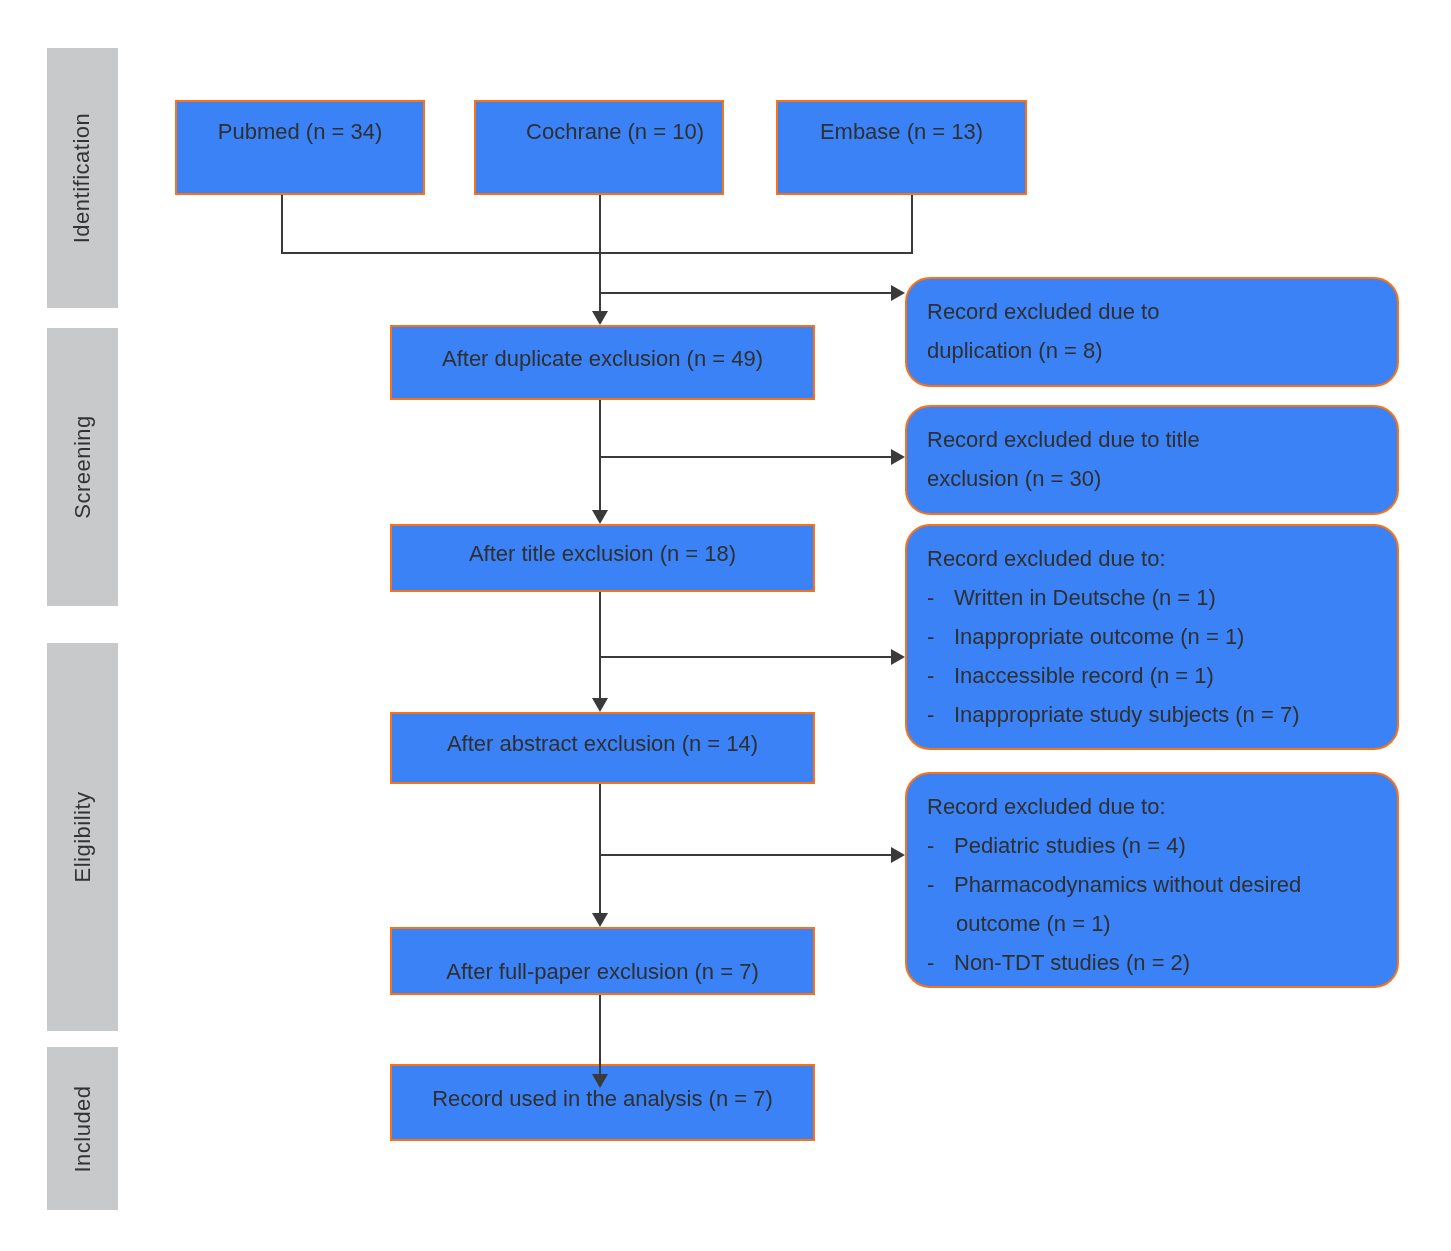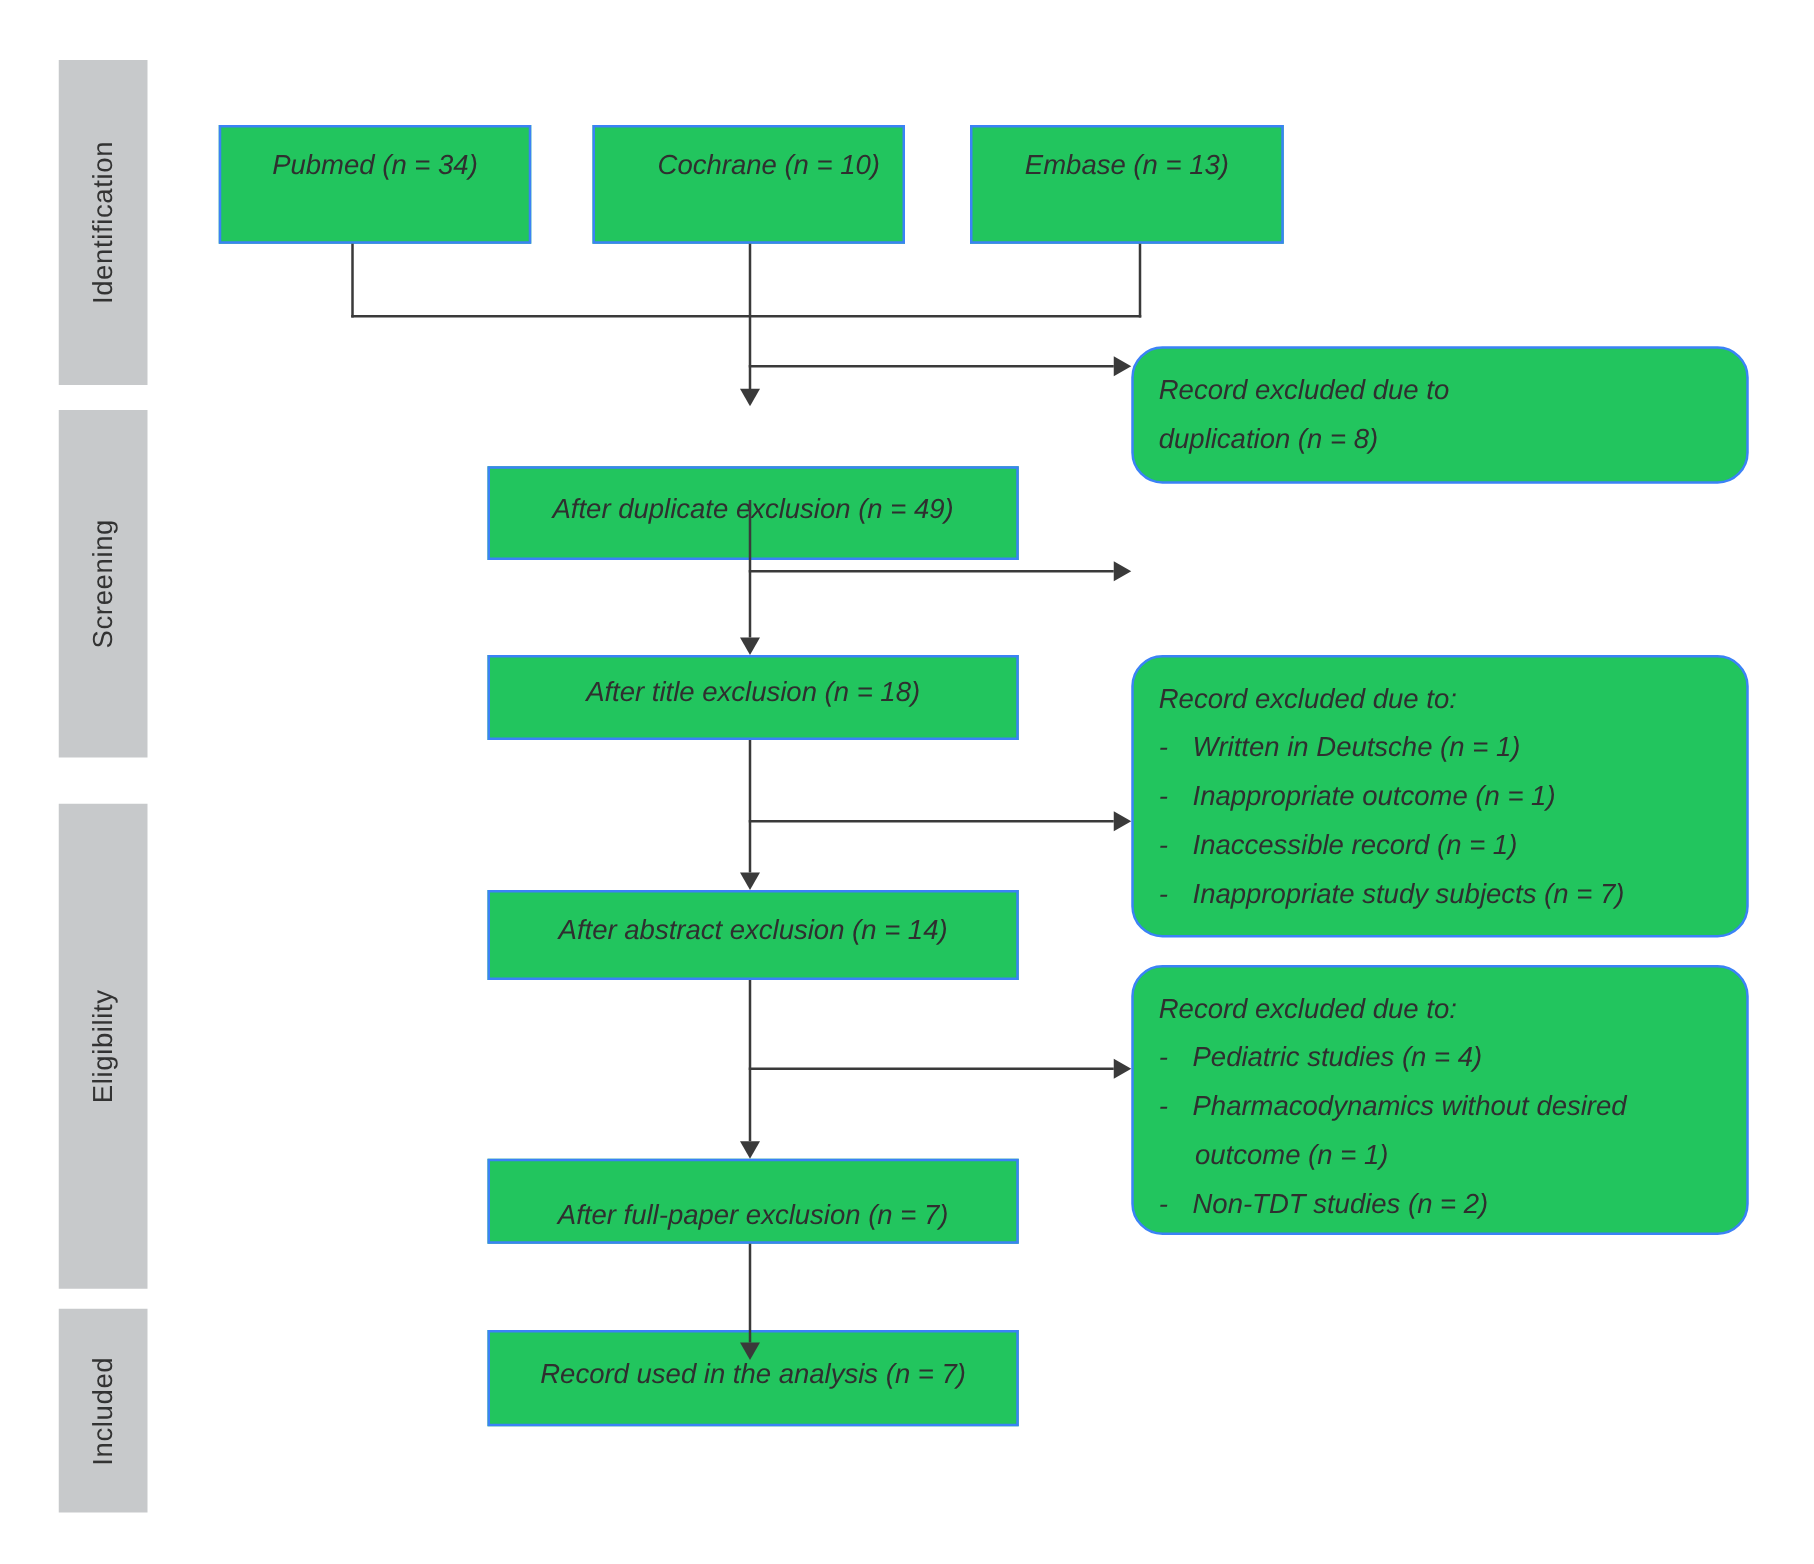--- a/index.html
+++ b/index.html
@@ -7,25 +7,24 @@
     position: relative;
     width: 1451px;
     height: 1251px;
     background: #ffffff;
     font-family: "Liberation Sans", "DejaVu Sans", sans-serif;
     color: #2f2f2f;
     overflow: hidden;
   }
   .box {
     position: absolute;
-    background: #22c55e;
-    border: 2px solid #3b82f6;
+    background: #3b82f6;
+    border: 2px solid #f97316;
     box-sizing: border-box;
     font-size: 22px;
-    font-style: italic;
   }
   .src-box {
     display: flex;
     justify-content: center;
     align-items: flex-start;
     padding-top: 17px;
   }
   .flow-box {
     display: flex;
     justify-content: center;
@@ -86,21 +85,21 @@
   <div class="box src-box" style="left:175px; top:100px; width:250px; height:95px;">
     <span>Pubmed (n = 34)</span>
   </div>
   <div class="box src-box" style="left:474px; top:100px; width:250px; height:95px;padding-left:32px;">
     <span>Cochrane (n = 10)</span>
   </div>
   <div class="box src-box" style="left:776px; top:100px; width:251px; height:95px;">
     <span>Embase (n = 13)</span>
   </div>
 
-  <div class="box flow-box" style="left:390px; top:325px; width:425px; height:75px;margin-top:48px;">
+  <div class="box flow-box" style="left:390px; top:325px; width:425px; height:75px;">
     <span>After duplicate exclusion (n = 49)</span>
   </div>
   <div class="box flow-box" style="left:390px; top:524px; width:425px; height:68px;">
     <span>After title exclusion (n = 18)</span>
   </div>
   <div class="box flow-box" style="left:390px; top:712px; width:425px; height:72px;">
     <span>After abstract exclusion (n = 14)</span>
   </div>
   <div class="box flow-box" style="left:390px; top:927px; width:425px; height:68px;align-items:flex-end;">
     <span>After full-paper exclusion (n = 7)</span>
@@ -111,20 +110,28 @@
 
   <div class="box excl-box" style="left:905px; top:277px; width:494px; height:110px;">
     <div class="xline">
         <span>Record excluded due to</span>
       </div>
     <div class="xline">
         <span>duplication (n = 8)</span>
       </div>
   </div>
 
+  <div class="box excl-box" style="left:905px; top:405px; width:494px; height:110px;">
+    <div class="xline">
+        <span>Record excluded due to title</span>
+      </div>
+    <div class="xline">
+        <span>exclusion (n = 30)</span>
+      </div>
+  </div>
 
   <div class="box excl-box" style="left:905px; top:524px; width:494px; height:226px;">
     <div class="xline">
         <span>Record excluded due to:</span>
       </div>
     <div class="xline">
         <span class="dash">-</span>
         <span>Written in Deutsche (n = 1)</span>
       </div>
     <div class="xline">

